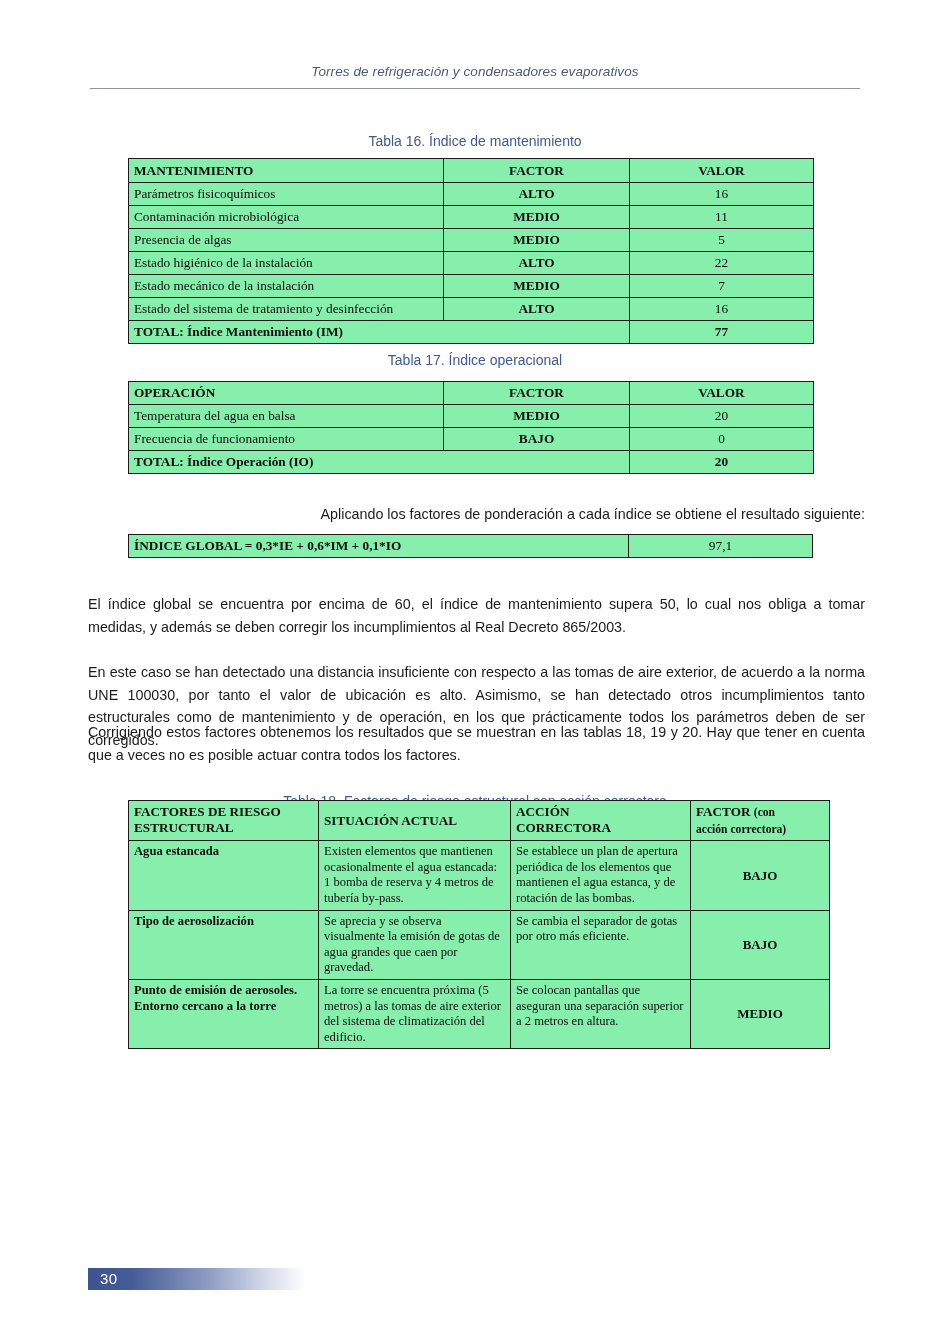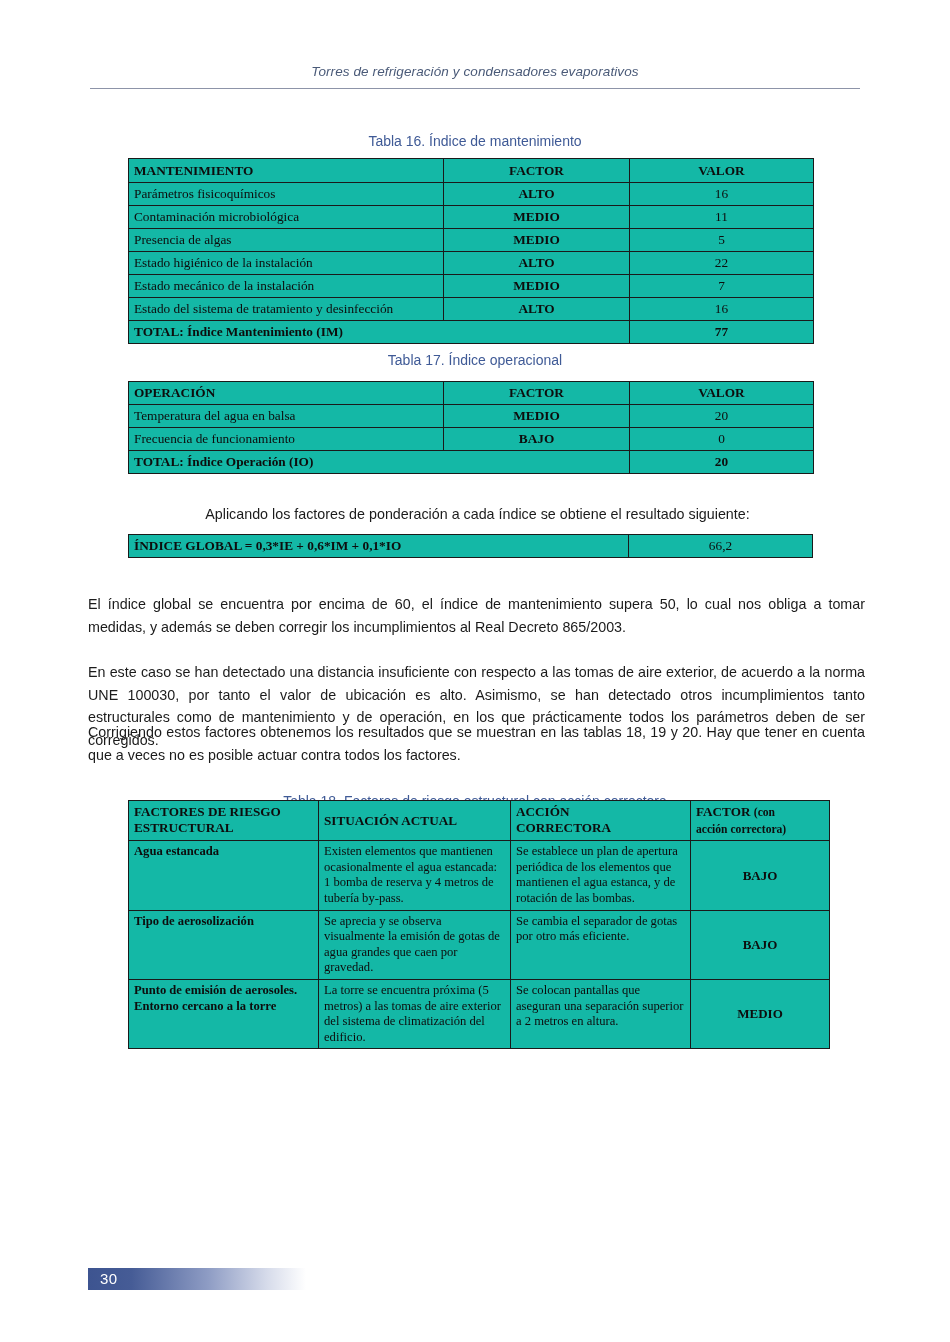--- a/index.html
+++ b/index.html
@@ -47,21 +47,21 @@
 
   
   table.doc-table {
     border-collapse: separate;
     border-spacing: 1px;
     background: #1a1a1a;
     font-family: "Liberation Serif", serif;
     table-layout: fixed;
   }
   table.doc-table td {
-    background: #14b8a6;
+    background: #86efac;
     padding: 2px 5px;
     font-size: 13.3px;
     color: #0d0d0d;
     vertical-align: middle;
   }
   .th { font-weight: bold; }
   .ctr { text-align: center; }
   .val {
     text-align: center;
     font-size: 12.4px;
@@ -84,21 +84,21 @@
 
   
   .para {
     position: absolute;
     font-family: "Liberation Sans", sans-serif;
     font-size: 14.3px;
     color: #1b1b1b;
     line-height: 22.5px;
     text-align: justify;
   }
-  #para-intro { left: 90px; top: 503px; width: 775px; text-align: center; }
+  #para-intro { left: 90px; top: 503px; width: 775px; text-align: right; }
 
   
   #tableglobal-wrap { position: absolute; left: 128px; top: 534px; }
   #tableglobal { width: 682px; }
   #tableglobal td { height: 22px; margin-left: 45px; }
 
   #para-1 { left: 88px; top: 593px; width: 777px; }
   #para-2 { left: 88px; top: 661px; width: 777px; }
   #para-3 { left: 88px; top: 721px; width: 777px; }
 
@@ -240,21 +240,21 @@
 
 <div id="tableglobal-wrap">
   <table id="tableglobal" class="doc-table">
     <colgroup>
         <col style="width:499px">
         <col style="width:183px">
       </colgroup>
     <tbody>
       <tr>
         <td class="th">ÍNDICE GLOBAL = 0,3*IE + 0,6*IM + 0,1*IO</td>
-        <td class="val">66,2</td>
+        <td class="val">97,1</td>
       </tr>
     </tbody>
   </table>
 </div>
 
 <div id="para-1" class="para">El índice global se encuentra por encima de 60, el índice de mantenimiento supera 50, lo cual nos obliga a tomar medidas, y además se deben corregir los incumplimientos al Real Decreto 865/2003.</div>
 <div id="para-2" class="para">En este caso se han detectado una distancia insuficiente con respecto a las tomas de aire exterior, de acuerdo a la norma UNE 100030, por tanto el valor de ubicación es alto. Asimismo, se han detectado otros incumplimientos tanto estructurales como de mantenimiento y de operación, en los que prácticamente todos los parámetros deben de ser corregidos.</div>
 <div id="para-3" class="para">Corrigiendo estos factores obtenemos los resultados que se muestran en las tablas 18, 19 y 20. Hay que tener en cuenta que a veces no es posible actuar contra todos los factores.</div>
 
 <div id="cap18" class="caption">Tabla 18. Factores de riesgo estructural con acción correctora</div>

